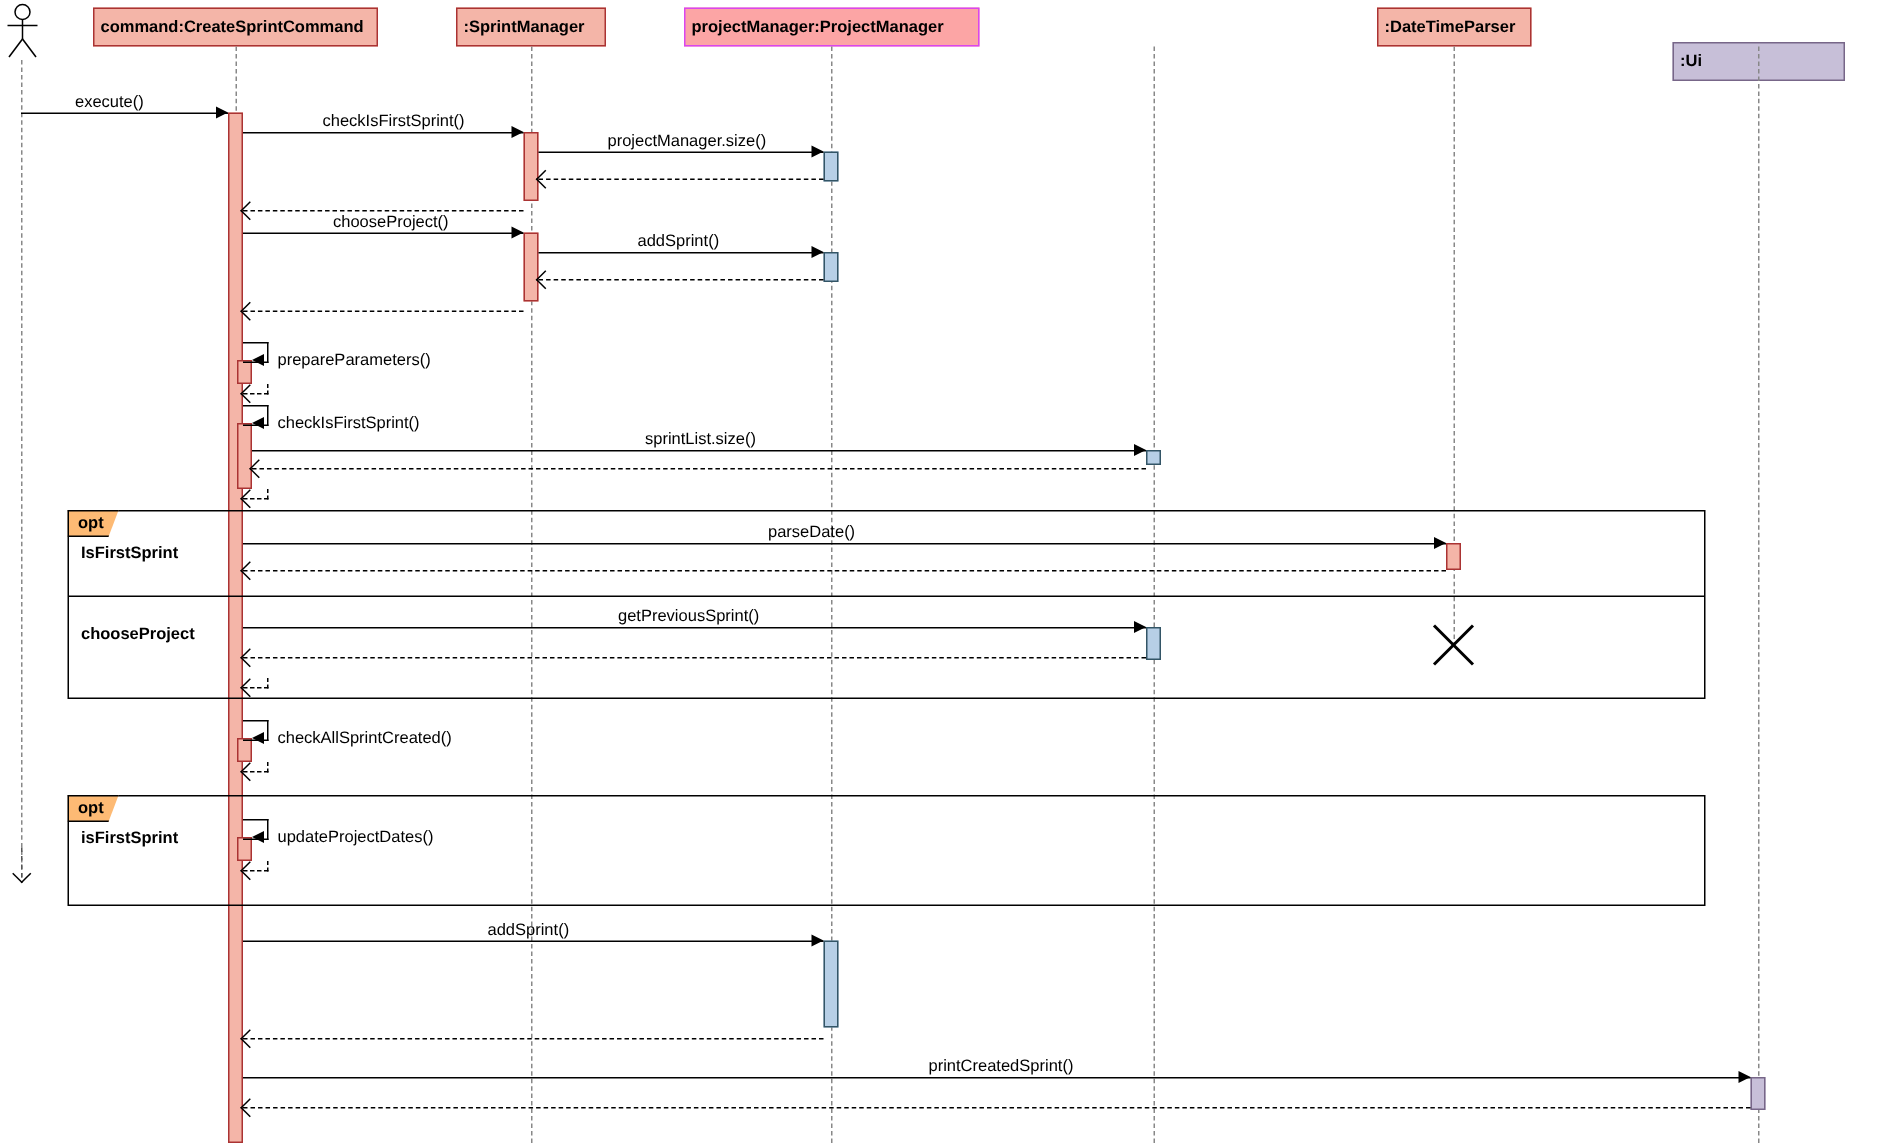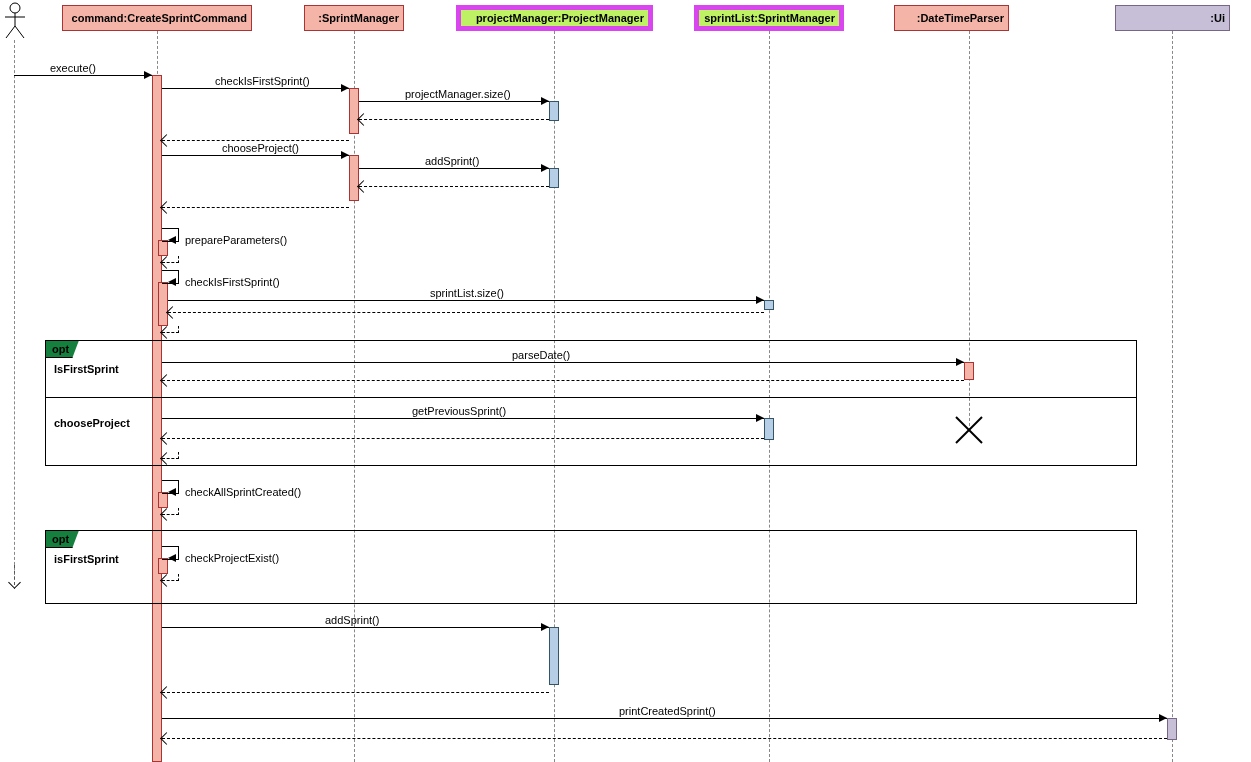--- a/index.html
+++ b/index.html
@@ -20,28 +20,28 @@
   .participant-head {
     position: absolute;
     top: 5px;
     height: 26px;
     border: 1px solid #a33;
     background: #f4b5a8;
     font-weight: bold;
     font-size: 11px;
     display: flex;
     align-items: center;
-    justify-content: flex-end;
+    justify-content: flex-start;
     text-align: center;
     padding: 0 4px;
     box-sizing: border-box;
   }
   .participant-head.blue {
-    border: 5px solid #d946ef;
-    background: #bef264;
+    border: 1px solid #d946ef;
+    background: #fca5a5;
   }
   .participant-head.purple {
     border: 1px solid #768;
     background: #c7bfd8;
   }
   .lifeline {
     position: absolute;
     top: 31px;
     width: 0;
     border-left: 1px dashed #888;
@@ -105,21 +105,21 @@
     position: absolute;
     border: 1px solid #000;
     background: rgba(255,255,255,0);
   }
   .frame-tag {
     position: absolute;
     top: -1px;
     left: -1px;
     border: 1px solid #000;
     border-right: none;
-    background: #15803d;
+    background: #fdba74;
     font-weight: bold;
     font-size: 11px;
     padding: 2px 10px 2px 6px;
     clip-path: polygon(0 0, 100% 0, 80% 100%, 0 100%);
   }
   .frame-guard {
     position: absolute;
     font-weight: bold;
     font-size: 11px;
   }
@@ -151,31 +151,28 @@
   <div class="participant-head" style="left:304px; width:100px;">
       <span>:SprintManager</span>
     </div>
   <div class="lifeline" style="left:354px;"></div>
 
   <div class="participant-head blue" style="left:456px; width:197px;">
       <span>projectManager:ProjectManager</span>
     </div>
   <div class="lifeline" style="left:554px;"></div>
 
-  <div class="participant-head blue" style="left:694px; width:150px;">
-      <span>sprintList:SprintManager</span>
-    </div>
   <div class="lifeline" style="left:769px;"></div>
 
-  <div class="participant-head" style="left:894px; width:115px;">
+  <div class="participant-head" style="left:918px; width:103px;">
       <span>:DateTimeParser</span>
     </div>
   <div class="lifeline" style="left:969px; height:400px;"></div>
 
-  <div class="participant-head purple" style="left:1115px; width:115px;">
+  <div class="participant-head purple" style="left:1115px; width:115px;margin-top:23px;">
       <span>:Ui</span>
     </div>
   <div class="lifeline" style="left:1172px;"></div>
 
   <div class="activation" style="left:152px; top:75px; height:687px;"></div>
 
   <div class="arrow" style="left:14px; top:75px; width:138px;"></div>
   <div class="arrow-head-right" style="left:144px; top:71px;"></div>
   <div class="msg-label" style="left:50px; top:62px;">execute()</div>
 
@@ -268,21 +265,21 @@
   <div class="arrow-head-left-open" style="left:162px; top:510px;"></div>
 
   <div class="frame" style="left:45px; top:530px; width:1090px; height:72px;">
     <div class="frame-tag">opt</div>
     <div class="frame-guard" style="left:8px; top:22px;">isFirstSprint</div>
   </div>
 
   <div class="activation" style="left:158px; top:558px; height:16px;"></div>
   <div style="position:absolute; left:162px; top:546px; width:16px; height:12px; border-top:1px solid #000; border-right:1px solid #000; border-bottom:1px solid #000;"></div>
   <div class="arrow-head-left" style="left:168px; top:554px;"></div>
-  <div class="msg-label" style="left:185px; top:552px;">checkProjectExist()</div>
+  <div class="msg-label" style="left:185px; top:552px;">updateProjectDates()</div>
   <div style="position:absolute; left:162px; top:574px; width:16px; height:6px; border-right:1px dashed #000; border-bottom:1px dashed #000;"></div>
   <div class="arrow-head-left-open" style="left:162px; top:576px;"></div>
 
   <div style="position:absolute; left:14px; top:565px; width:0; height:20px; border-left:1px dashed #555;"></div>
   <div class="arrow-head-left-open" style="left:10px; top:578px; transform: rotate(-135deg);"></div>
 
   <div class="activation blue" style="left:549px; top:627px; height:58px;"></div>
   <div class="arrow" style="left:162px; top:627px; width:387px;"></div>
   <div class="arrow-head-right" style="left:541px; top:623px;"></div>
   <div class="msg-label" style="left:325px; top:614px;">addSprint()</div>

